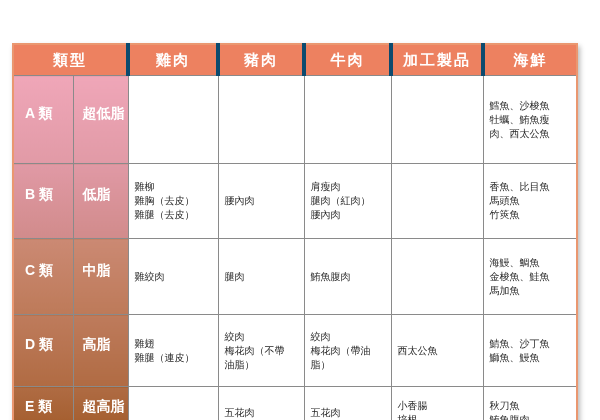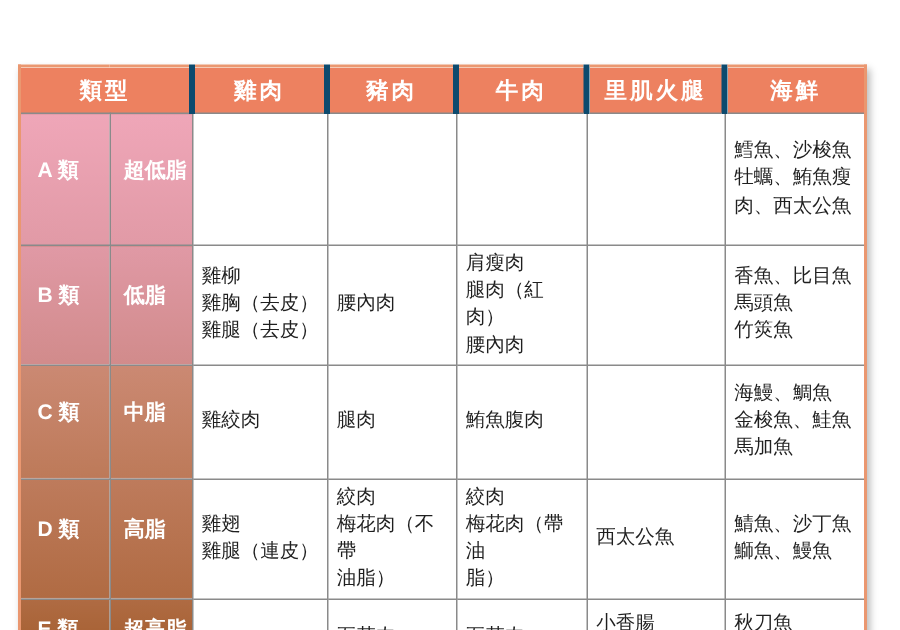--- a/index.html
+++ b/index.html
@@ -53,21 +53,21 @@
   .cls{border-right:1px solid #9b5d55;}
   .fat{border-left:1px solid #9b5d55;padding-left:9px;}
   tr.row-a .lab{background:linear-gradient(#efa6b8,#e19aa6);}
   tr.row-b .lab{background:linear-gradient(#e099a5,#d18b8b);}
   tr.row-c .lab{background:linear-gradient(#cb8973,#bd7a59);}
   tr.row-d .lab{background:linear-gradient(#be7b5c,#b06b43);}
   tr.row-e .lab{background:linear-gradient(#af6b43,#a05926);}
   
   .cell{
     font-family:"DejaVu Serif", serif;
-    font-size:13px;
+    font-size:10px;
     line-height:1.4;
     color:#1f1f1f;
     vertical-align:middle;
     padding:3px 4px 3px 6px;
     white-space:pre-line;
     background:#ffffff;
   }
   tr.row-a td{height:75px;}
   tr.row-b td{height:62px;}
   tr.row-c td{height:63px;}
@@ -87,21 +87,21 @@
         <col style="width:87px">
         <col style="width:92px">
       <col style="width:94px">
     </colgroup>
     <thead>
       <tr>
         <th colspan="2">類型</th>
         <th>雞肉</th>
         <th>豬肉</th>
         <th>牛肉</th>
-        <th>里肌火腿</th>
+        <th>加工製品</th>
         <th>海鮮</th>
       </tr>
     </thead>
     <tbody>
       <tr class="row-a">
         <td class="lab cls">A 類</td>
         <td class="lab fat">超低脂</td>
         <td class="cell"></td>
         <td class="cell"></td>
         <td class="cell"></td>

